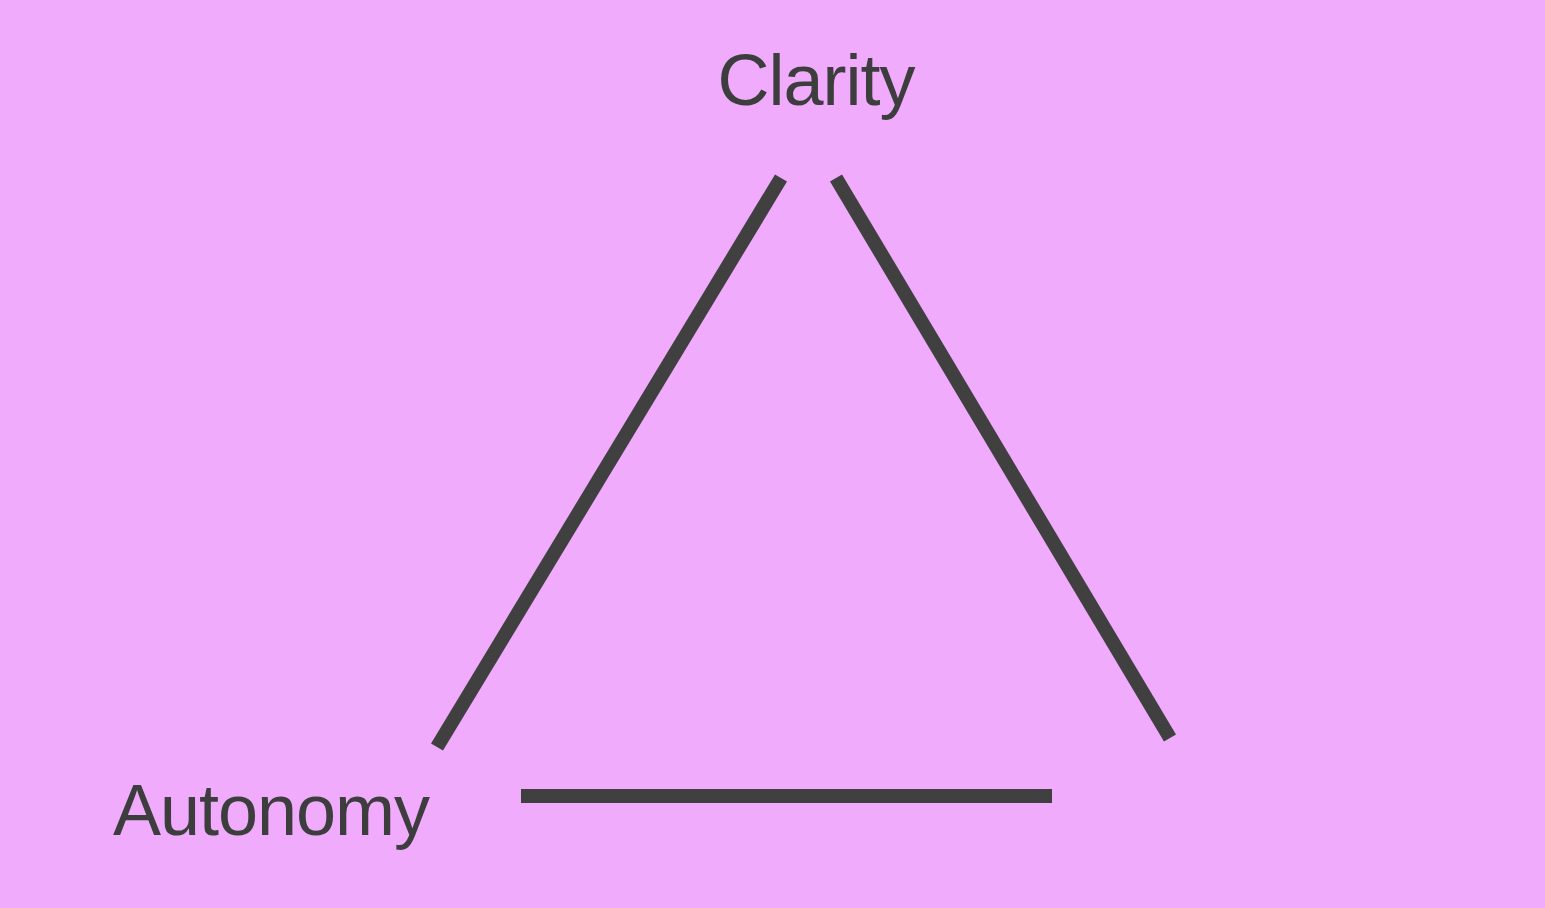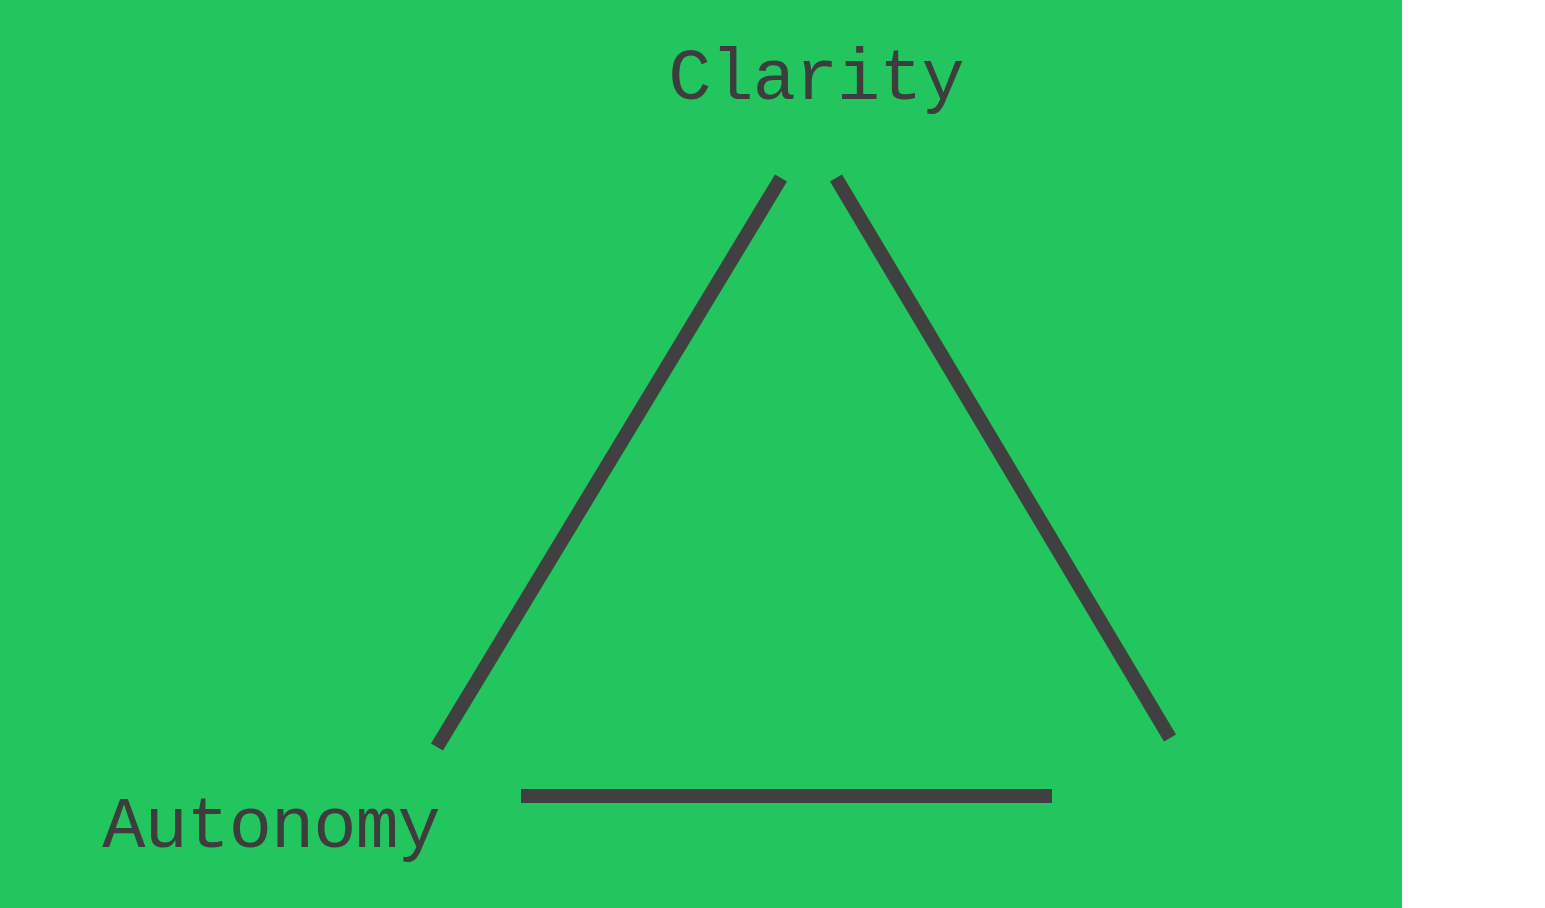--- a/index.html
+++ b/index.html
@@ -2,25 +2,25 @@
 <html><head>
 <meta charset="utf-8">
 <style>
   html, body {
     margin: 0;
     padding: 0;
     background: #ffffff;
   }
   .canvas {
     position: relative;
-    width: 1402px;
+    width: 1545px;
     height: 908px;
-    background: #22c55e;
+    background: #f0abfc;
     overflow: hidden;
-    font-family: Liberation Mono, monospace;
+    font-family: Liberation Sans, sans-serif;
   }
   .triangle-svg {
     position: absolute;
     left: 0;
     top: 0;
     width: 1545px;
     height: 908px;
     display: block;
   }
   .node-label {
@@ -28,21 +28,21 @@
     color: #3d3d3d;
     font-size: 72px;
     font-weight: 500;
     letter-spacing: -1px;
     white-space: nowrap;
     transform: translateX(-50%);
     line-height: 1;
     user-select: none;
   }
   .label-top    { left: 816px;  top: 44px;  }
-  .label-left   { left: 271px;  top: 792px; }
+  .label-left   { left: 271px;  top: 774px; }
   .label-right  { left: 1290px; top: 774px; }
 </style>
 </head>
 <body>
 
 <div class="canvas">
 
   <svg class="triangle-svg" viewBox="0 0 1545 908" xmlns="http://www.w3.org/2000/svg">
 
     <line x1="781" y1="178" x2="437" y2="747" stroke="#404040" stroke-width="14" stroke-linecap="butt"></line>

